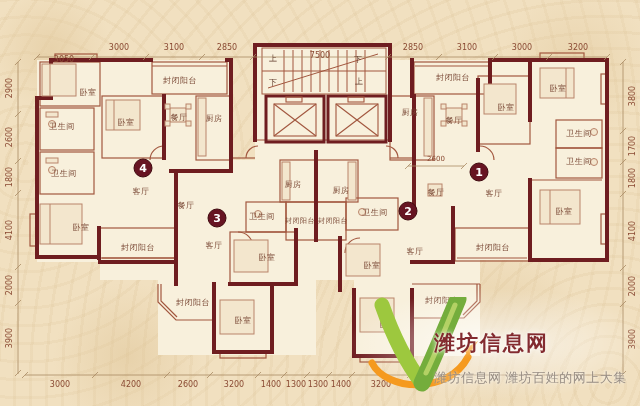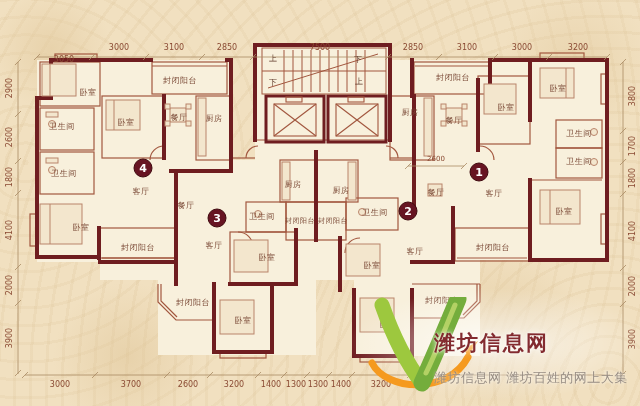--- a/index.html
+++ b/index.html
@@ -26,21 +26,21 @@
        border:1px solid #40090f;color:#fff;font-weight:bold;font-size:11px;line-height:17px;
        text-align:center;transform:translate(-50%,-50%);}
   .st{position:absolute;font-size:8px;color:#5f3a2a;transform:translate(-50%,-50%);}
   .wm-glow{position:absolute;left:348px;top:288px;width:300px;height:112px;border-radius:50%;
        background:radial-gradient(closest-side, rgba(255,255,255,.72), rgba(255,255,255,0));}
   .wm-logo{position:absolute;left:360px;top:297px;width:122px;height:102px;}
   .wm-title{position:absolute;left:434px;top:329px;font-size:21px;font-weight:bold;
        color:rgba(118,20,26,.9);letter-spacing:2px;white-space:nowrap;
        text-shadow:0 0 6px rgba(255,255,255,.95),0 0 2px rgba(255,255,255,.9);}
   .wm-tag{position:absolute;left:434px;top:369px;font-size:13px;color:rgba(146,136,126,.95);
-       letter-spacing:.5px;white-space:nowrap;text-shadow:0 0 3px rgba(255,255,255,.85);}
+       letter-spacing:.5px;white-space:nowrap;text-shadow:0 0 3px rgba(255,255,255,.85);font-family:Liberation Serif, serif;}
 </style>
 </head>
 <body>
 
 <div class="stage">
 
   <svg width="640" height="406" viewBox="0 0 640 406">
 
     <g fill="#f8f0dc" stroke="none">
       <rect x="37" y="60" width="193" height="202"></rect>
@@ -266,28 +266,28 @@
 
   <div class="st" style="left:273px;top:58px">上</div>
   <div class="st" style="left:358px;top:59px">下</div>
   <div class="st" style="left:273px;top:82px">下</div>
   <div class="st" style="left:359px;top:81px">上</div>
 
   <div class="dl" style="left:64px;top:59px">3050</div>
   <div class="dl" style="left:119px;top:47px">3000</div>
   <div class="dl" style="left:174px;top:47px">3100</div>
   <div class="dl" style="left:227px;top:47px">2850</div>
-  <div class="dl" style="left:320px;top:47px">7500</div>
+  <div class="dl" style="left:320px;top:55px">7500</div>
   <div class="dl" style="left:413px;top:47px">2850</div>
   <div class="dl" style="left:467px;top:47px">3100</div>
   <div class="dl" style="left:522px;top:47px">3000</div>
   <div class="dl" style="left:578px;top:47px">3200</div>
 
   <div class="dl" style="left:60px;top:384px">3000</div>
-  <div class="dl" style="left:131px;top:384px">3700</div>
+  <div class="dl" style="left:131px;top:384px">4200</div>
   <div class="dl" style="left:188px;top:384px">2600</div>
   <div class="dl" style="left:234px;top:384px">3200</div>
   <div class="dl" style="left:271px;top:384px">1400</div>
   <div class="dl" style="left:296px;top:384px">1300</div>
   <div class="dl" style="left:318px;top:384px">1300</div>
   <div class="dl" style="left:341px;top:384px">1400</div>
   <div class="dl" style="left:381px;top:384px">3200</div>
   <div class="dl dsm" style="left:427px;top:382px">2600</div>
 
   <div class="dlv" style="left:9px;top:88px">2900</div>

